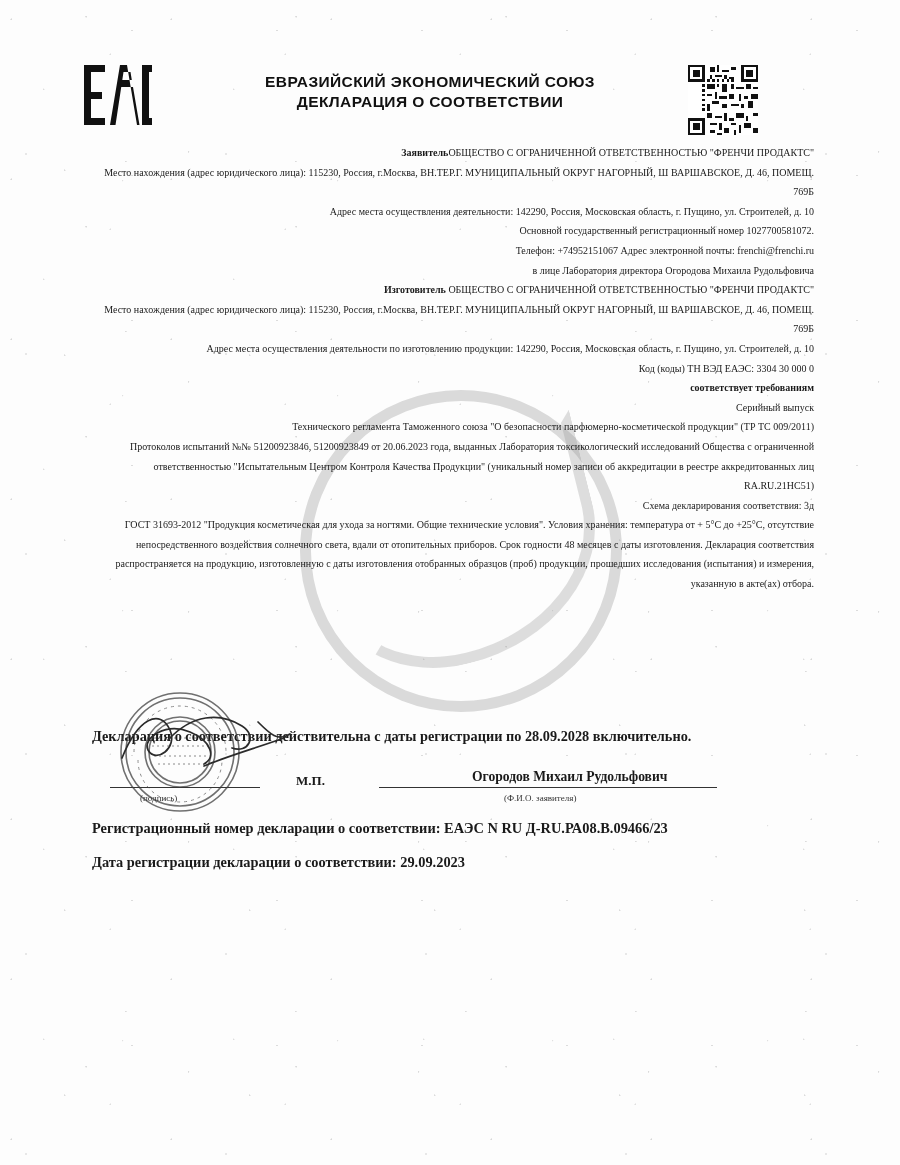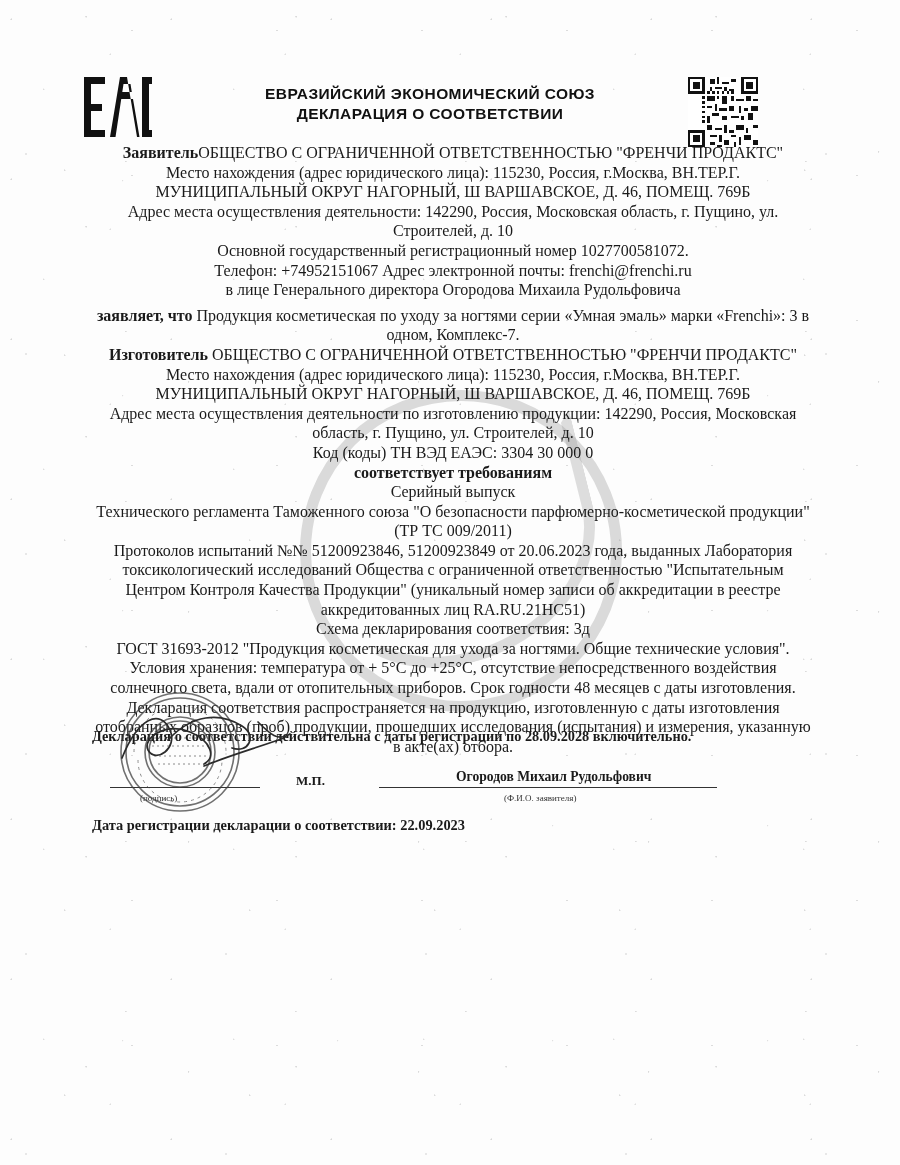--- a/index.html
+++ b/index.html
@@ -83,21 +83,21 @@
     font-size: 29px;
     letter-spacing: 0.5px;
     color: rgba(150,150,150,0.40);
     white-space: nowrap;
   }
 
   
   .header {
     position: absolute;
     left: 0;
-    top: 44px;
+    top: 32px;
     width: 900px;
     height: 92px;
     z-index: 3;
   }
   .eac-logo {
     position: absolute;
     left: 84px;
     top: 33px;
     width: 68px;
     height: 60px;
@@ -124,23 +124,23 @@
     height: 70px;
   }
 
   
   .doc-body {
     position: absolute;
     left: 92px;
     top: 143px;
     width: 722px;
     z-index: 3;
-    font-size: 16px;
+    font-size: 10px;
     line-height: 19.6px;
-    text-align: center;
+    text-align: right;
   }
   .doc-body p { margin: 0; }
   .b { font-weight: bold; }
   .blk { margin-bottom: 0; }
 
   
   .sig-zone {
     position: absolute;
     left: 92px;
     top: 713px;
@@ -178,21 +178,21 @@
   }
   .sig-underline-right {
     position: absolute;
     left: 287px;
     top: 26px;
     width: 338px;
     border-bottom: 1px solid #333;
   }
   .sig-name {
     position: absolute;
-    left: 364px;
+    left: 380px;
     top: 6px;
     font-weight: bold;
     font-size: 13.6px;
   }
   .sig-caption-right {
     position: absolute;
     left: 412px;
     top: 28px;
     font-size: 9px;
     color: #333;
@@ -357,26 +357,22 @@
 
   <div class="doc-body">
 
     <p class="blk">
       <span class="b">Заявитель</span><span>ОБЩЕСТВО С ОГРАНИЧЕННОЙ ОТВЕТСТВЕННОСТЬЮ "ФРЕНЧИ ПРОДАКТС"</span>
     </p>
     <p class="blk">Место нахождения (адрес юридического лица): 115230, Россия, г.Москва, ВН.ТЕР.Г. МУНИЦИПАЛЬНЫЙ ОКРУГ НАГОРНЫЙ, Ш ВАРШАВСКОЕ, Д. 46, ПОМЕЩ. 769Б</p>
     <p class="blk">Адрес места осуществления деятельности: 142290, Россия, Московская область, г. Пущино, ул. Строителей, д. 10</p>
     <p class="blk">Основной государственный регистрационный номер 1027700581072.</p>
     <p class="blk">Телефон: +74952151067 Адрес электронной почты: frenchi@frenchi.ru</p>
-    <p class="blk">в лице Генерального директора Огородова Михаила Рудольфовича</p>
-
-    <p class="blk" style="margin-top:6px;">
-      <span class="b">заявляет, что</span>
-      <span>Продукция косметическая по уходу за ногтями серии «Умная эмаль» марки «Frenchi»: 3 в одном, Комплекс-7.</span>
-    </p>
+    <p class="blk">в лице Лаборатория директора Огородова Михаила Рудольфовича</p>
+
 
     <p class="blk">
       <span class="b">Изготовитель</span>
       <span>ОБЩЕСТВО С ОГРАНИЧЕННОЙ ОТВЕТСТВЕННОСТЬЮ "ФРЕНЧИ ПРОДАКТС"</span>
     </p>
     <p class="blk">Место нахождения (адрес юридического лица): 115230, Россия, г.Москва, ВН.ТЕР.Г. МУНИЦИПАЛЬНЫЙ ОКРУГ НАГОРНЫЙ, Ш ВАРШАВСКОЕ, Д. 46, ПОМЕЩ. 769Б</p>
     <p class="blk">Адрес места осуществления деятельности по изготовлению продукции: 142290, Россия, Московская область, г. Пущино, ул. Строителей, д. 10</p>
     <p class="blk">Код (коды) ТН ВЭД ЕАЭС: 3304 30 000 0</p>
     <p class="blk b">соответствует требованиям</p>
 
@@ -424,16 +420,17 @@
 
     <div class="sig-row">
       <div class="sig-underline-left"></div>
       <div class="sig-caption-left">(подпись)</div>
       <div class="mp">М.П.</div>
       <div class="sig-underline-right"></div>
       <div class="sig-name">Огородов Михаил Рудольфович</div>
       <div class="sig-caption-right">(Ф.И.О. заявителя)</div>
     </div>
 
-    <p class="date-line">Дата регистрации декларации о соответствии: 22.09.2023</p>
+    <p class="reg-line">Регистрационный номер декларации о соответствии: ЕАЭС N RU Д-RU.РА08.В.09466/23</p>
+    <p class="date-line">Дата регистрации декларации о соответствии: 29.09.2023</p>
   </div>
 
 </div>
 
 </body></html>

